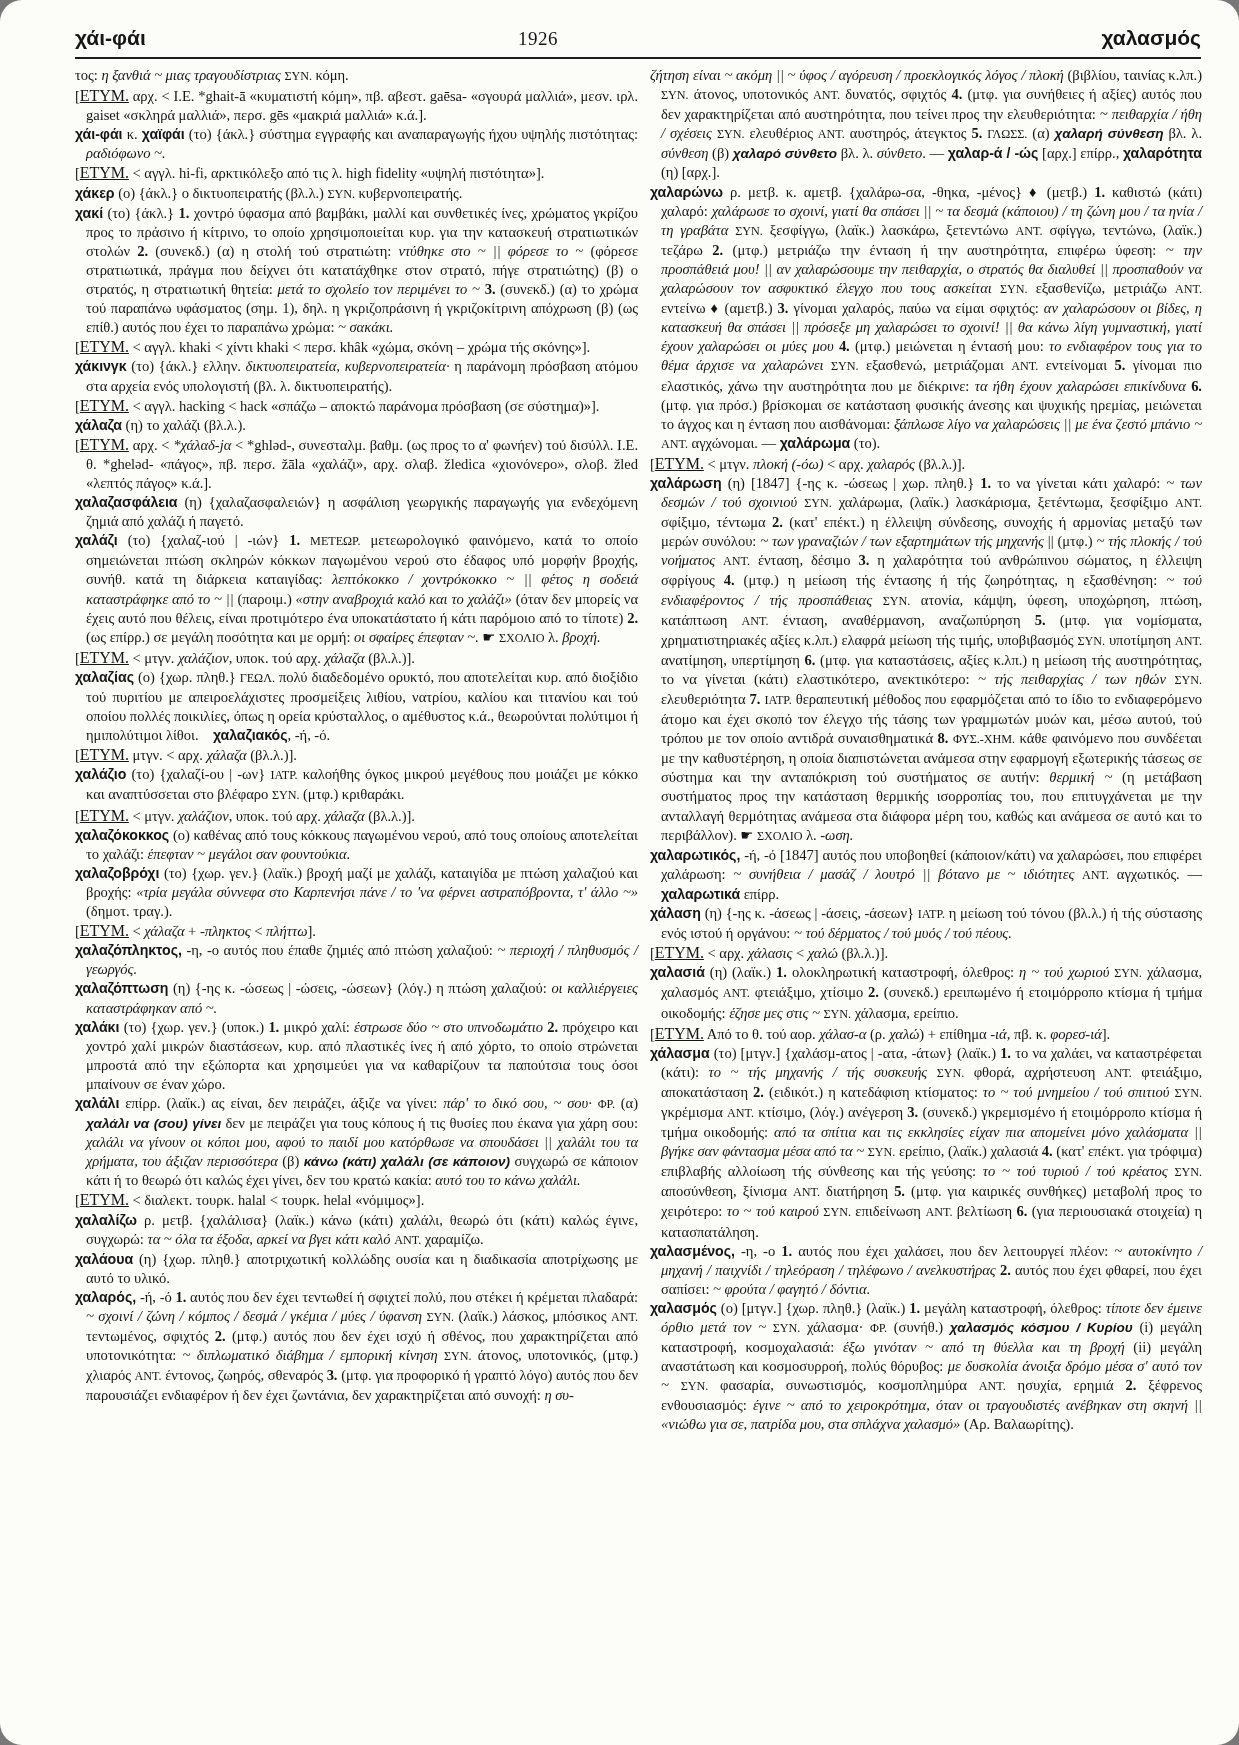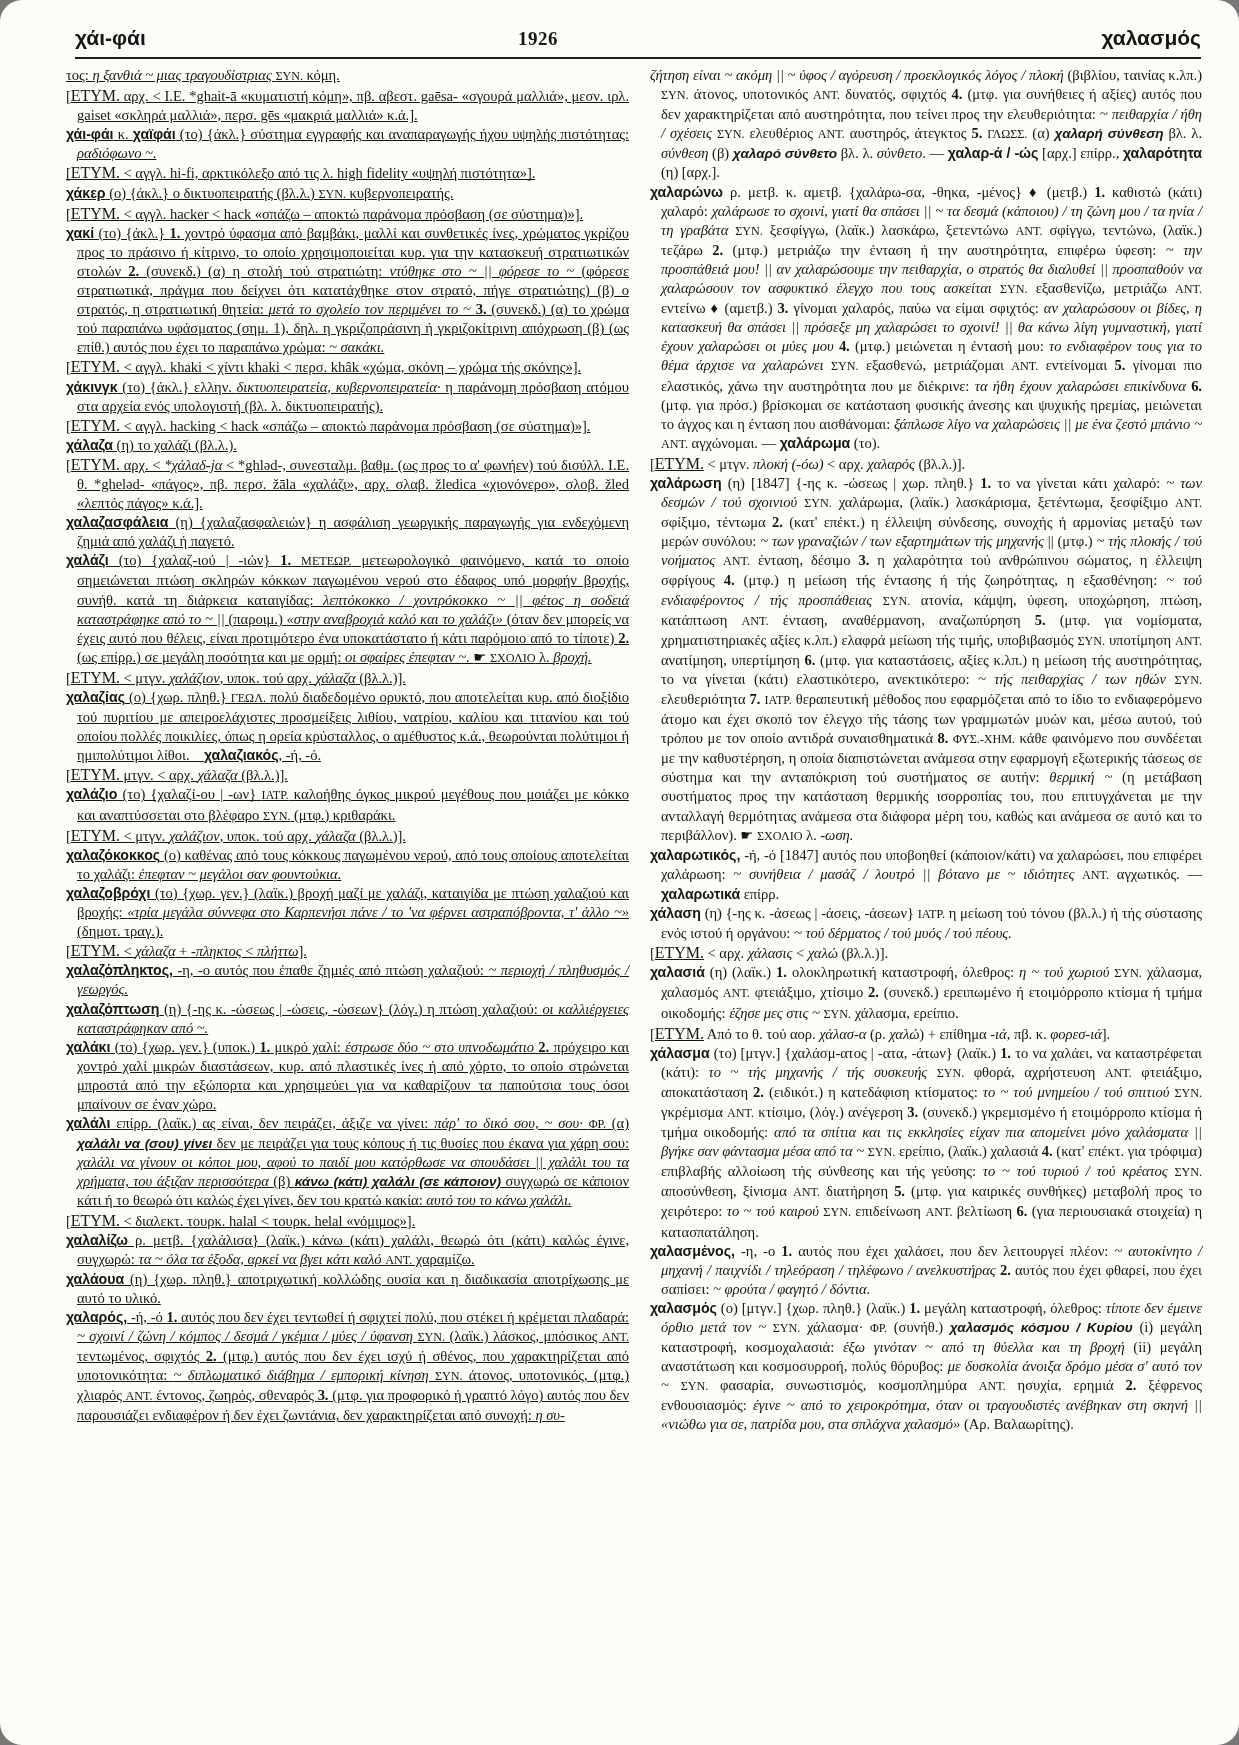--- a/index.html
+++ b/index.html
@@ -6,29 +6,29 @@
   html,body { margin:0; padding:0; background:#777; }
   .page {
     position:relative; width:1239px; height:1745px;
     background:#fcfcf9; color:#161616; overflow:hidden;
     font-family:"Liberation Serif","DejaVu Serif","DejaVu Sans",serif;
     border-radius:22px;
   }
   .header { position:absolute; left:75px; top:24px; width:1126px; height:34px; }
   .guide-left  { position:absolute; left:0; top:2px;
     font-family:"Liberation Sans","DejaVu Sans",sans-serif; font-weight:bold; font-size:21px; }
-  .page-num { position:absolute; left:443px; top:4px; font-size:19px; letter-spacing:0.5px;font-weight:bold; }
+  .page-num { position:absolute; left:443px; top:4px; font-size:19px; letter-spacing:0.5px; }
   .guide-right { position:absolute; right:0; top:2px;
     font-family:"Liberation Sans","DejaVu Sans",sans-serif; font-weight:bold; font-size:21px; }
   .rule { position:absolute; left:75px; top:57px; width:1126px; border-top:2px solid #1c1c1c; }
   .col {
     position:absolute; top:66px; text-align:justify;
     font-size:14.6px; line-height:19.1px; letter-spacing:-0.05px;
   }
-  .col-left  { left:66px;  width:563px;text-decoration:underline; }
+  .col-left  { left:75px;  width:563px; }
   .col-right { left:650px; width:552px; }
   p.entry { margin:0; padding-left:11px; text-indent:-11px; }
   .r-n  { }
   .r-b  { font-weight:bold; }
   .r-i  { font-style:italic; }
   .r-hw { font-family:"Liberation Sans","DejaVu Sans",sans-serif; font-weight:bold; font-size:14.2px; }
   .r-bi { font-family:"Liberation Sans","DejaVu Sans",sans-serif; font-weight:bold; font-style:italic; font-size:13.6px; }
   .r-sc { font-size:12.2px; }
   .r-et { font-size:16px; text-decoration:underline;margin-top:25px; }
 </style>
@@ -41,21 +41,20 @@
     <span class="page-num">1926</span>
     <span class="guide-right">χαλασμός</span>
   </div>
   <div class="rule"></div>
   <div class="col col-left">
       <p class="entry"><span class="r-n">τος: </span><span class="r-i">η ξανθιά ~ μιας τραγουδίστριας </span><span class="r-sc">ΣΥΝ.</span><span class="r-n"> κόμη.</span></p>
       <p class="entry"><span class="r-n">[</span><span class="r-et">ΕΤΥΜ.</span><span class="r-n"> αρχ. &lt; I.E. *ghait-ā «κυματιστή κόμη», πβ. αβεστ. gaēsa- «σγουρά μαλλιά», μεσν. ιρλ. gaiset «σκληρά μαλλιά», περσ. gēs «μακριά μαλλιά» κ.ά.].</span></p>
       <p class="entry"><span class="r-hw">χάι-φάι</span><span class="r-n"> κ. </span><span class="r-hw">χαϊφάι</span><span class="r-n"> (το) {άκλ.} σύστημα εγγραφής και αναπαραγωγής ήχου υψηλής πιστότητας: </span><span class="r-i">ραδιόφωνο ~.</span></p>
       <p class="entry"><span class="r-n">[</span><span class="r-et">ΕΤΥΜ.</span><span class="r-n"> &lt; αγγλ. hi-fi, αρκτικόλεξο από τις λ. high fidelity «υψηλή πιστότητα»].</span></p>
       <p class="entry"><span class="r-hw">χάκερ</span><span class="r-n"> (ο) {άκλ.} ο δικτυοπειρατής (βλ.λ.) </span><span class="r-sc">ΣΥΝ.</span><span class="r-n"> κυβερνοπειρατής.</span></p>
-      <p class="entry"><span class="r-n">[</span><span class="r-et">ΕΤΥΜ.</span><span class="r-n"> &lt; αγγλ. hacker &lt; hack «σπάζω – αποκτώ παράνομα πρόσβαση (σε σύστημα)»].</span></p>
       <p class="entry"><span class="r-hw">χακί</span><span class="r-n"> (το) {άκλ.} </span><span class="r-b">1.</span><span class="r-n"> χοντρό ύφασμα από βαμβάκι, μαλλί και συνθετικές ίνες, χρώματος γκρίζου προς το πράσινο ή κίτρινο, το οποίο χρησιμοποιείται κυρ. για την κατασκευή στρατιωτικών στολών </span><span class="r-b">2.</span><span class="r-n"> (συνεκδ.) (α) η στολή τού στρατιώτη: </span><span class="r-i">ντύθηκε στο ~ || φόρεσε το ~ </span><span class="r-n">(φόρεσε στρατιωτικά, πράγμα που δείχνει ότι κατατάχθηκε στον στρατό, πήγε στρατιώτης) (β) ο στρατός, η στρατιωτική θητεία: </span><span class="r-i">μετά το σχολείο τον περιμένει το ~ </span><span class="r-b">3.</span><span class="r-n"> (συνεκδ.) (α) το χρώμα τού παραπάνω υφάσματος (σημ. 1), δηλ. η γκριζοπράσινη ή γκριζοκίτρινη απόχρωση (β) (ως επίθ.) αυτός που έχει το παραπάνω χρώμα: </span><span class="r-i">~ σακάκι.</span></p>
       <p class="entry"><span class="r-n">[</span><span class="r-et">ΕΤΥΜ.</span><span class="r-n"> &lt; αγγλ. khaki &lt; χίντι khaki &lt; περσ. khâk «χώμα, σκόνη – χρώμα τής σκόνης»].</span></p>
       <p class="entry"><span class="r-hw">χάκινγκ</span><span class="r-n"> (το) {άκλ.} ελλην. </span><span class="r-i">δικτυοπειρατεία, κυβερνοπειρατεία· </span><span class="r-n">η παράνομη πρόσβαση ατόμου στα αρχεία ενός υπολογιστή (βλ. λ. δικτυοπειρατής).</span></p>
       <p class="entry"><span class="r-n">[</span><span class="r-et">ΕΤΥΜ.</span><span class="r-n"> &lt; αγγλ. hacking &lt; hack «σπάζω – αποκτώ παράνομα πρόσβαση (σε σύστημα)»].</span></p>
       <p class="entry"><span class="r-hw">χάλαζα</span><span class="r-n"> (η) το χαλάζι (βλ.λ.).</span></p>
       <p class="entry"><span class="r-n">[</span><span class="r-et">ΕΤΥΜ.</span><span class="r-n"> αρχ. &lt; </span><span class="r-i">*χάλαδ-jα</span><span class="r-n"> &lt; *ghləd-, συνεσταλμ. βαθμ. (ως προς το α' φωνήεν) τού δισύλλ. I.E. θ. *gheləd- «πάγος», πβ. περσ. žāla «χαλάζι», αρχ. σλαβ. žledica «χιονόνερο», σλοβ. žled «λεπτός πάγος» κ.ά.].</span></p>
       <p class="entry"><span class="r-hw">χαλαζασφάλεια</span><span class="r-n"> (η) {χαλαζασφαλειών} η ασφάλιση γεωργικής παραγωγής για ενδεχόμενη ζημιά από χαλάζι ή παγετό.</span></p>
       <p class="entry"><span class="r-hw">χαλάζι</span><span class="r-n"> (το) {χαλαζ-ιού | -ιών} </span><span class="r-b">1.</span><span class="r-n"> </span><span class="r-sc">ΜΕΤΕΩΡ.</span><span class="r-n"> μετεωρολογικό φαινόμενο, κατά το οποίο σημειώνεται πτώση σκληρών κόκκων παγωμένου νερού στο έδαφος υπό μορφήν βροχής, συνήθ. κατά τη διάρκεια καταιγίδας: </span><span class="r-i">λεπτόκοκκο / χοντρόκοκκο ~ || φέτος η σοδειά καταστράφηκε από το ~ || </span><span class="r-n">(παροιμ.) </span><span class="r-i">«στην αναβροχιά καλό και το χαλάζι» </span><span class="r-n">(όταν δεν μπορείς να έχεις αυτό που θέλεις, είναι προτιμότερο ένα υποκατάστατο ή κάτι παρόμοιο από το τίποτε) </span><span class="r-b">2.</span><span class="r-n"> (ως επίρρ.) σε μεγάλη ποσότητα και με ορμή: </span><span class="r-i">οι σφαίρες έπεφταν ~. </span><span class="r-n">☛ </span><span class="r-sc">ΣΧΟΛΙΟ</span><span class="r-n"> λ. </span><span class="r-i">βροχή.</span></p>
       <p class="entry"><span class="r-n">[</span><span class="r-et">ΕΤΥΜ.</span><span class="r-n"> &lt; μτγν. </span><span class="r-i">χαλάζιον</span><span class="r-n">, υποκ. τού αρχ. </span><span class="r-i">χάλαζα</span><span class="r-n"> (βλ.λ.)].</span></p>
       <p class="entry"><span class="r-hw">χαλαζίας</span><span class="r-n"> (ο) {χωρ. πληθ.} </span><span class="r-sc">ΓΕΩΛ.</span><span class="r-n"> πολύ διαδεδομένο ορυκτό, που αποτελείται κυρ. από διοξίδιο τού πυριτίου με απειροελάχιστες προσμείξεις λιθίου, νατρίου, καλίου και τιτανίου και τού οποίου πολλές ποικιλίες, όπως η ορεία κρύσταλλος, ο αμέθυστος κ.ά., θεωρούνται πολύτιμοι ή ημιπολύτιμοι λίθοι.&nbsp;&nbsp;&nbsp; </span><span class="r-hw">χαλαζιακός</span><span class="r-n">, -ή, -ό.</span></p>

